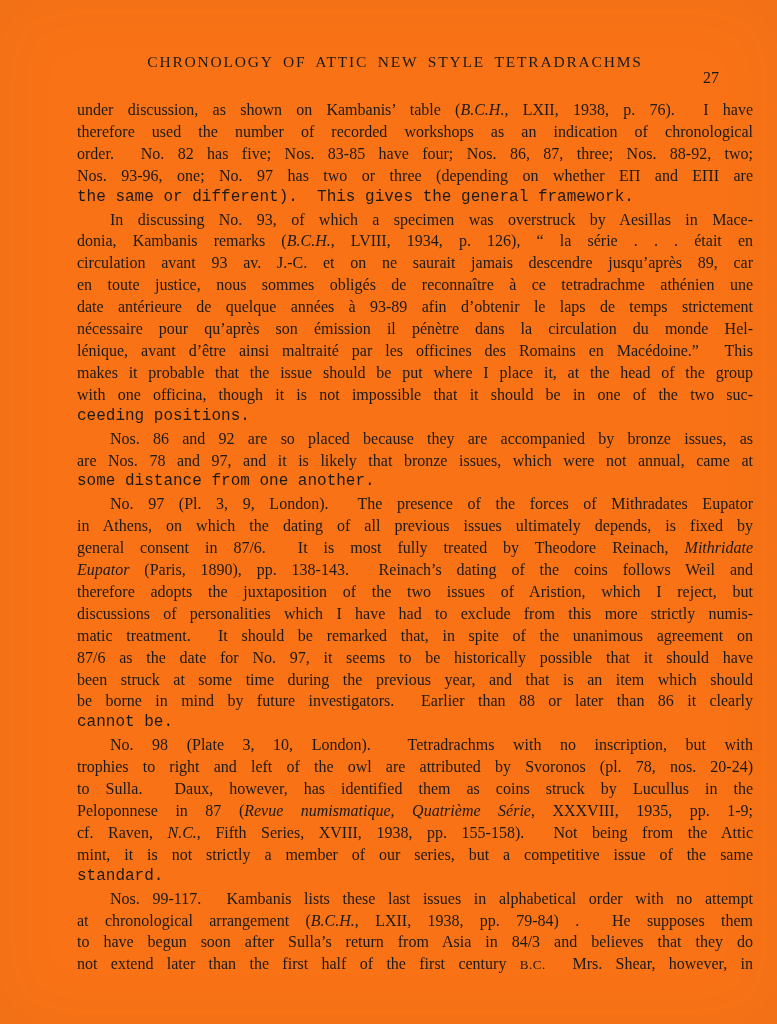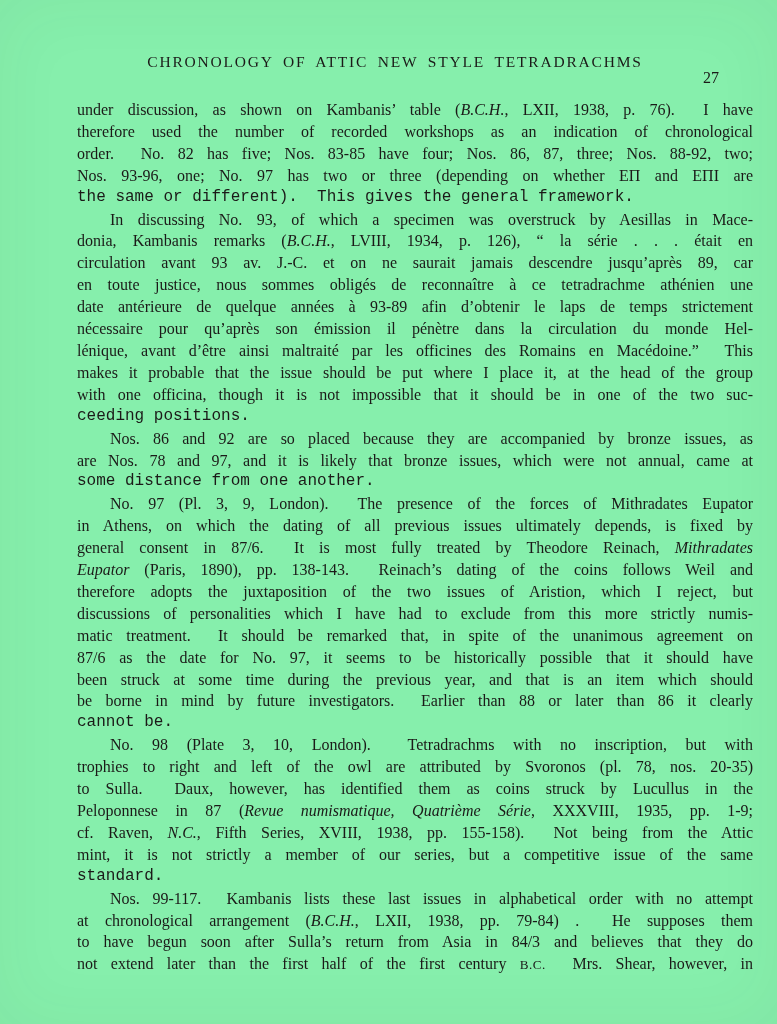--- a/index.html
+++ b/index.html
@@ -4,21 +4,21 @@
 <style>
   html, body {
     margin: 0;
     padding: 0;
     background: #f6f4f0;
   }
   .page {
     position: relative;
     width: 777px;
     height: 1024px;
-    background: #86efac;
+    background: #f97316;
     box-shadow: inset 0 0 70px rgba(60,50,30,0.05);
     font-family: "Liberation Serif", serif;
     color: #1b1a18;
     overflow: hidden;
   }
   .running-head {
     position: absolute;
     top: 53px;
     left: 57px;
     width: 676px;
@@ -85,33 +85,33 @@
         <div class="line end">ceeding positions.</div>
       </div>
       <div class="para">
         <div class="line first">Nos. 86 and 92 are so placed because they are accompanied by bronze issues, as</div>
         <div class="line">are Nos. 78 and 97, and it is likely that bronze issues, which were not annual, came at</div>
         <div class="line end">some distance from one another.</div>
       </div>
       <div class="para">
         <div class="line first">No. 97 (Pl. 3, 9, London).&nbsp; The presence of the forces of Mithradates Eupator</div>
         <div class="line">in Athens, on which the dating of all previous issues ultimately depends, is fixed by</div>
-        <div class="line">general consent in 87/6.&nbsp; It is most fully treated by Theodore Reinach, <i>Mithradates</i></div>
+        <div class="line">general consent in 87/6.&nbsp; It is most fully treated by Theodore Reinach, <i>Mithridate</i></div>
         <div class="line"><i>Eupator</i> (Paris, 1890), pp. 138-143.&nbsp; Reinach’s dating of the coins follows Weil and</div>
         <div class="line">therefore adopts the juxtaposition of the two issues of Aristion, which I reject, but</div>
         <div class="line">discussions of personalities which I have had to exclude from this more strictly numis-</div>
         <div class="line">matic treatment.&nbsp; It should be remarked that, in spite of the unanimous agreement on</div>
         <div class="line">87/6 as the date for No. 97, it seems to be historically possible that it should have</div>
         <div class="line">been struck at some time during the previous year, and that is an item which should</div>
         <div class="line">be borne in mind by future investigators.&nbsp; Earlier than 88 or later than 86 it clearly</div>
         <div class="line end">cannot be.</div>
       </div>
       <div class="para">
         <div class="line first">No. 98 (Plate 3, 10, London).&nbsp; Tetradrachms with no inscription, but with</div>
-        <div class="line">trophies to right and left of the owl are attributed by Svoronos (pl. 78, nos. 20-35)</div>
+        <div class="line">trophies to right and left of the owl are attributed by Svoronos (pl. 78, nos. 20-24)</div>
         <div class="line">to Sulla.&nbsp; Daux, however, has identified them as coins struck by Lucullus in the</div>
         <div class="line">Peloponnese in 87 (<i>Revue numismatique, Quatrième Série</i>, XXXVIII, 1935, pp. 1-9;</div>
         <div class="line">cf. Raven, <i>N.C.</i>, Fifth Series, XVIII, 1938, pp. 155-158).&nbsp; Not being from the Attic</div>
         <div class="line">mint, it is not strictly a member of our series, but a competitive issue of the same</div>
         <div class="line end">standard.</div>
       </div>
       <div class="para">
         <div class="line first">Nos. 99-117.&nbsp; Kambanis lists these last issues in alphabetical order with no attempt</div>
         <div class="line">at chronological arrangement (<i>B.C.H.</i>, LXII, 1938, pp. 79-84) .&nbsp; He supposes them</div>
         <div class="line">to have begun soon after Sulla’s return from Asia in 84/3 and believes that they do</div>

